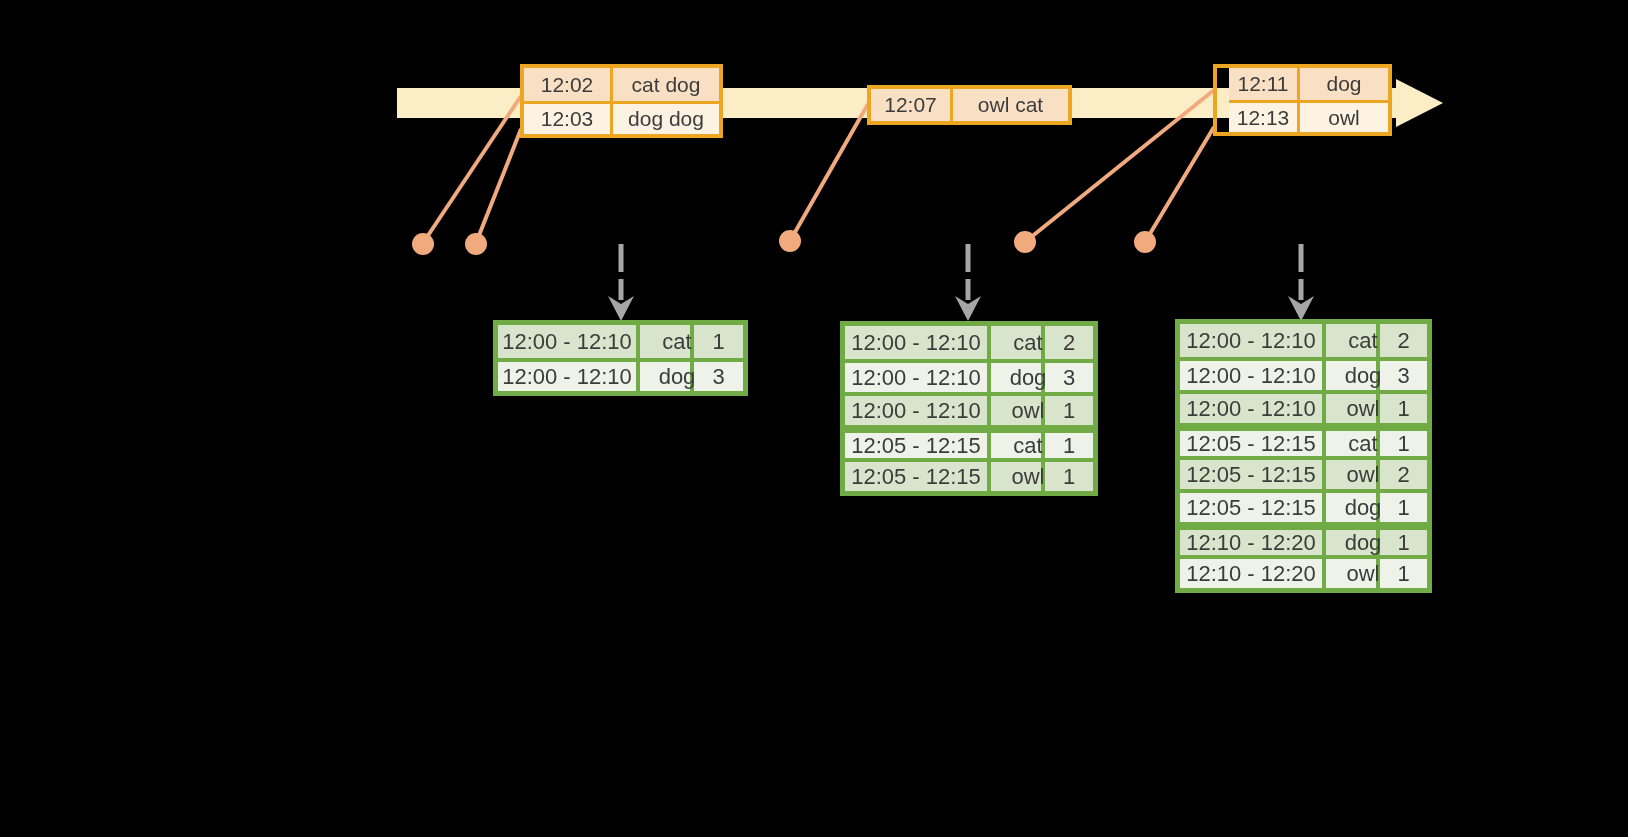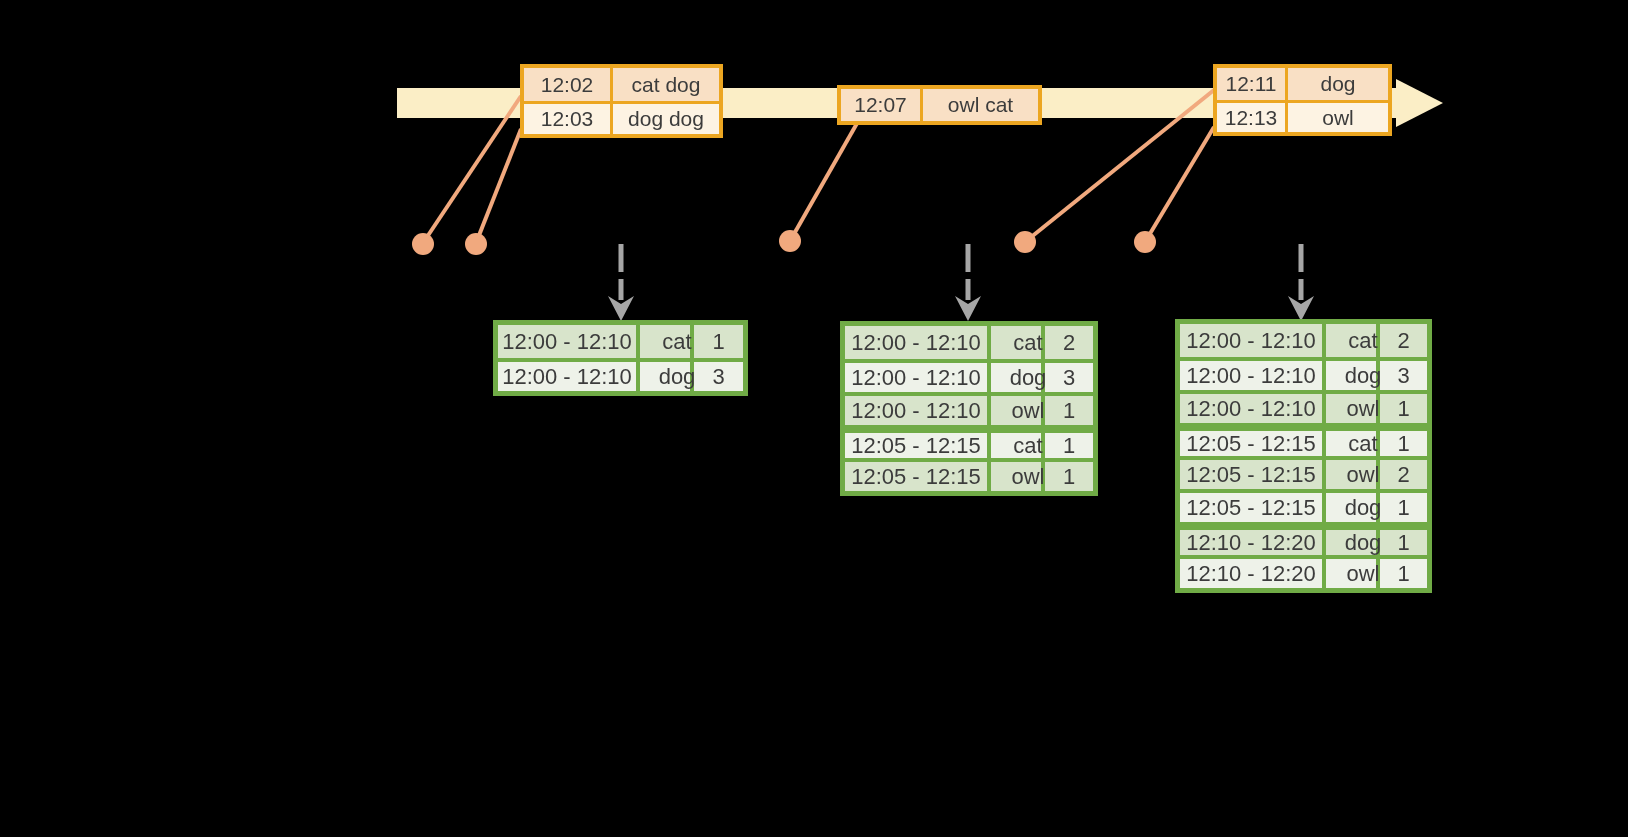--- a/index.html
+++ b/index.html
@@ -30,22 +30,22 @@
   .et3 .trow{height:32px;}
   .event-table .trow+.trow{border-top:3px solid var(--event-border,#eca621);}
   .event-table .trow.dark .tcell{background:var(--event-row-dark,#f9e0c5);}
   .event-table .trow.light .tcell{background:var(--event-row-light,#fdf3e3);}
   .event-table .tcell{font-size:21px;}
   .event-table .c0{width:89px;border-right:3px solid var(--event-border,#eca621);}
   .et2 .c0{width:82px;}
   .et3 .c0{width:71px;}
   .event-table .c1{flex:1;}
   .et1{left:520px;top:64px;width:203px;}
-  .et2{left:837px;top:85px;width:205px;}
-  .et3{left:1213px;top:64px;width:179px;}
+  .et2{left:867px;top:85px;width:205px;}
+  .et3{left:1213px;top:64px;width:179px;padding-left:12px;}
 
   
   .result-table{border:5px solid var(--result-border,#70ab46);}
   .result-table .trow{height:33px;}
   .result-table .trow+.trow{border-top:4px solid var(--result-border,#70ab46);}
   .result-table .trow.group-start{border-top-width:8px;}
   .result-table .trow.dark .tcell{background:var(--result-row-dark,#d8e4cb);}
   .result-table .trow.light .tcell{background:var(--result-row-light,#eef2e9);}
   .result-table .tcell{font-size:22px;}
   .result-table .c0{width:146px;border-right:4px solid var(--result-border,#70ab46);}

